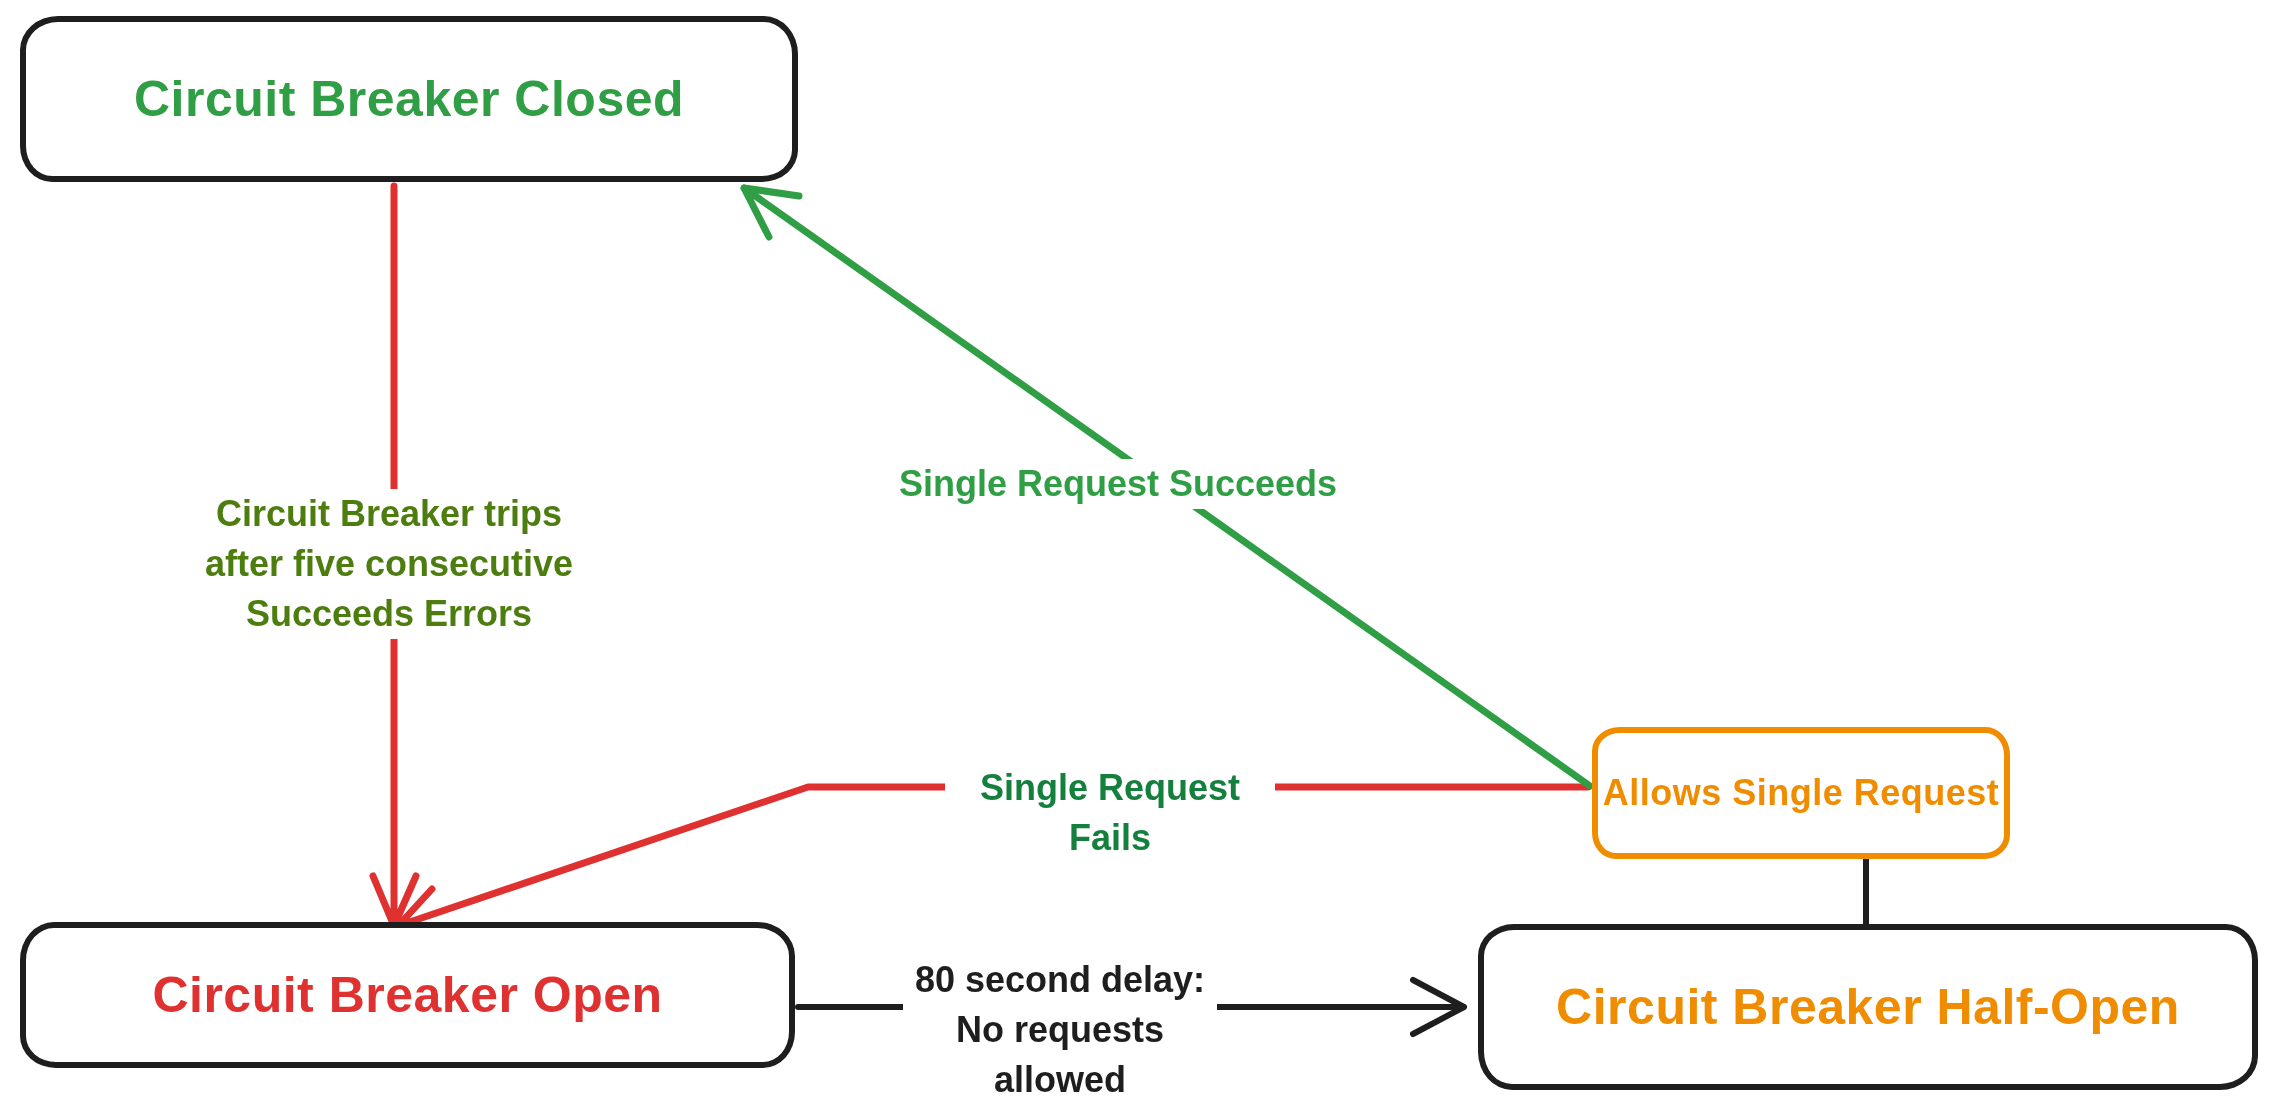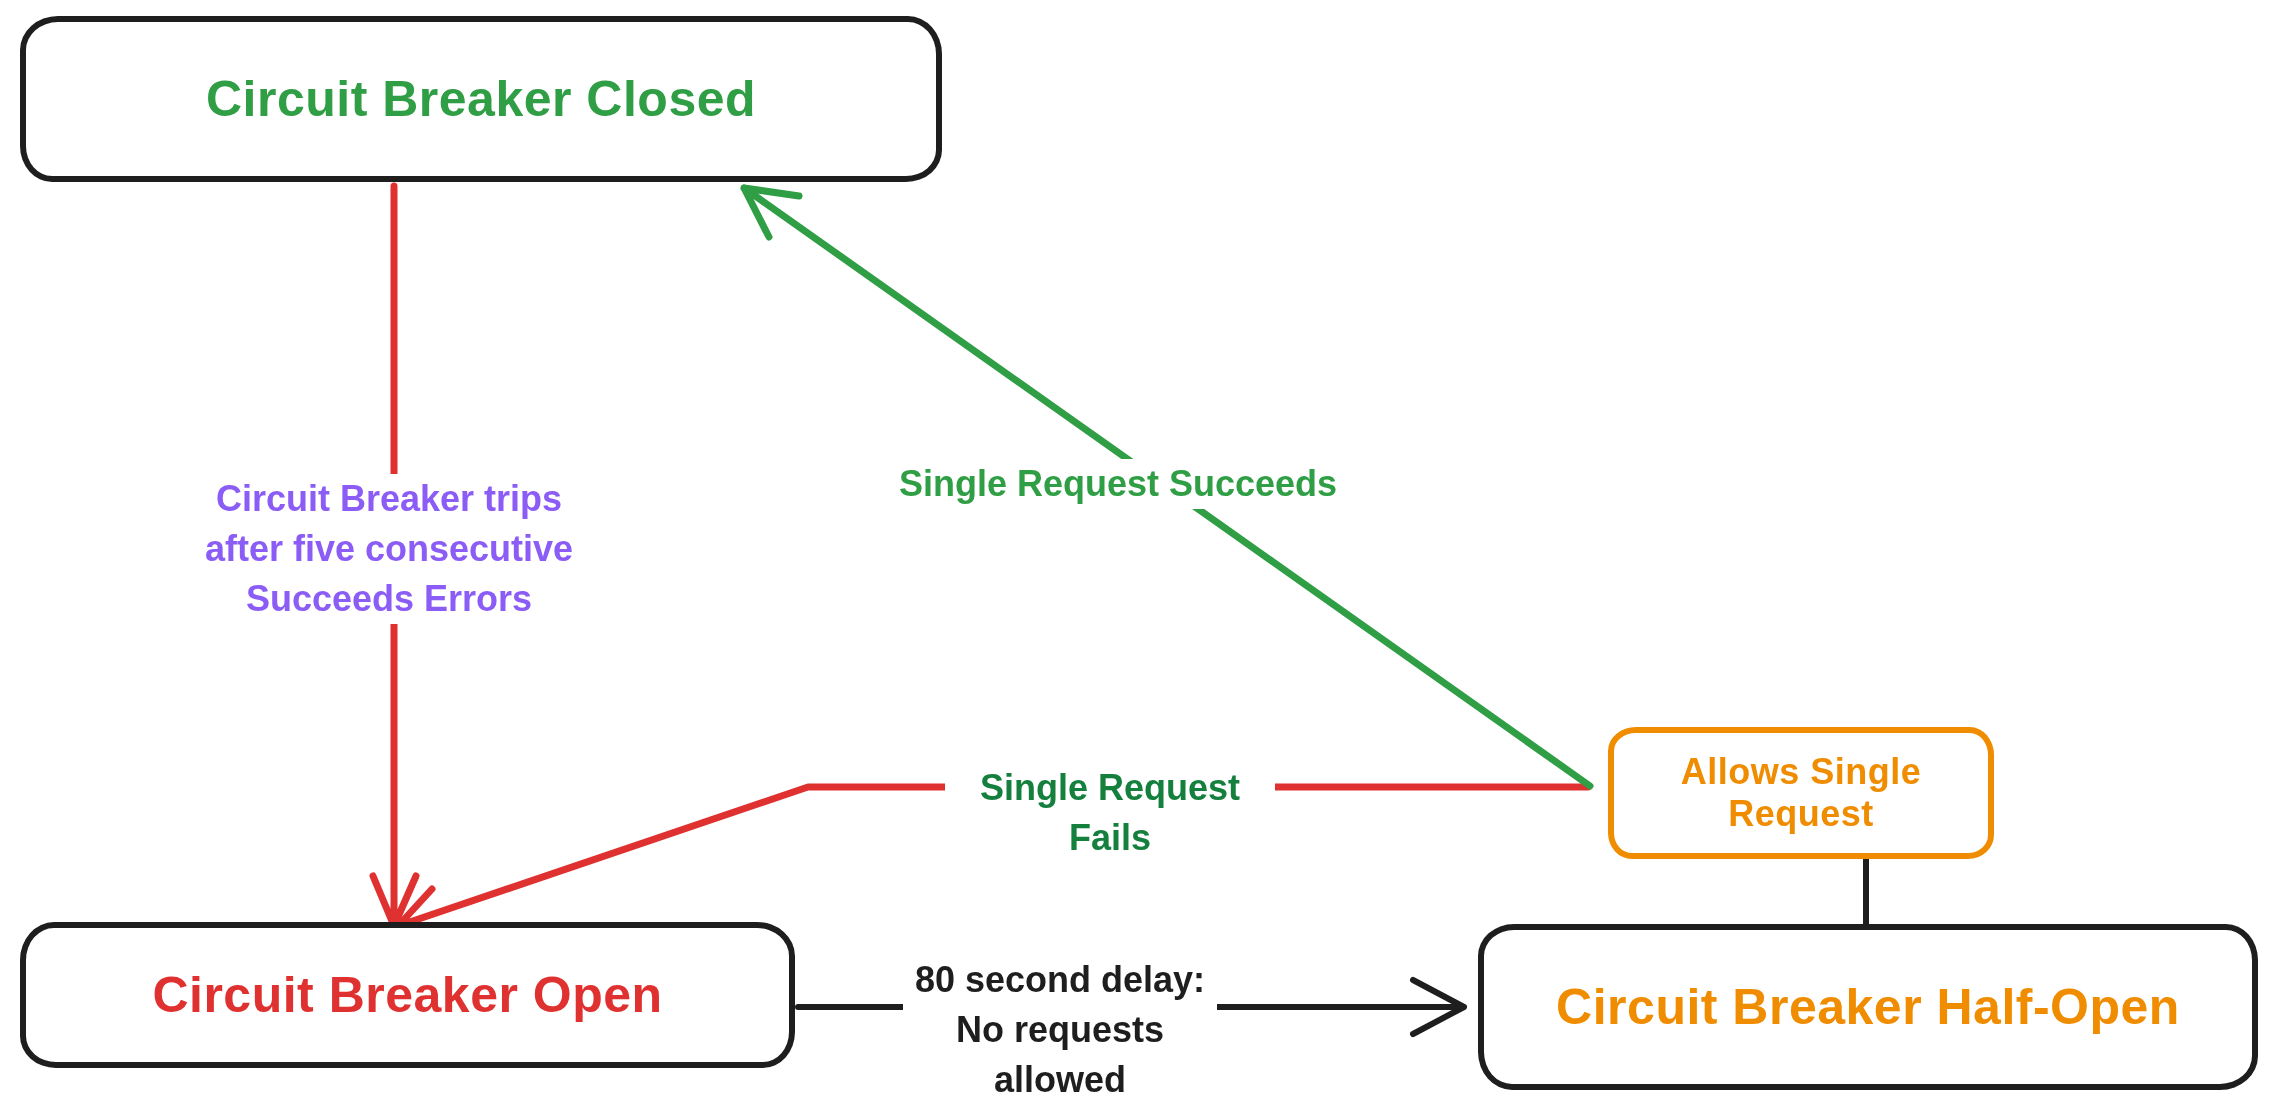--- a/index.html
+++ b/index.html
@@ -28,39 +28,38 @@
     border: 6px solid #1e1e1e;
     display: flex;
     align-items: center;
     justify-content: center;
     z-index: 2;
     font-weight: 700;
     letter-spacing: 0.5px;
     text-align: center;
   }
   #node-closed {
-    left: 20px; top: 16px; width: 922px; height: 166px;
+    left: 20px; top: 16px; width: 778px; height: 166px;
     border-radius: 38px 34px 36px 32px / 34px 38px 32px 36px;
     font-size: 50px;
   }
   #node-open {
     left: 20px; top: 922px; width: 775px; height: 146px;
     border-radius: 34px 38px 32px 36px / 38px 34px 36px 32px;
     font-size: 50px;
   }
   #node-half-open {
     left: 1478px; top: 924px; width: 780px; height: 166px;
     border-radius: 36px 32px 38px 34px / 32px 36px 34px 38px;
     font-size: 50px;
   }
   #node-allows {
-    left: 1592px; top: 727px; width: 386px; height: 132px;
+    left: 1592px; top: 727px; width: 418px; height: 132px;
     border-radius: 28px 24px 26px 24px / 24px 28px 24px 26px;
     font-size: 36px;
-    margin-left: 16px;
   }
   .edge-label {
     position: absolute;
     box-sizing: border-box;
     background: #ffffff;
     font-weight: 700;
     text-align: center;
     z-index: 3;
     font-size: 36px;
     line-height: 50px;
@@ -98,21 +97,21 @@
   </div>
 
   <div class="node" id="node-half-open" style="border-color: rgb(30, 30, 30);">
     <span style="color: rgb(240, 140, 0); text-align: right;">Circuit Breaker Half-Open</span>
   </div>
 
   <div class="node" id="node-allows" style="border-color: rgb(240, 140, 0);">
     <span style="color: rgb(240, 140, 0);">Allows Single Request</span>
   </div>
 
-  <div class="edge-label" id="label-trip" style="color: #8b5cf6;">
+  <div class="edge-label" id="label-trip" style="color: #4d7c0f; margin-top: 15px;">
     <div>Circuit Breaker trips</div>
     <div>after five consecutive</div>
     <div>Succeeds Errors</div>
   </div>
 
   <div class="edge-label" id="label-succeeds" style="color: rgb(47, 158, 68);">Single Request Succeeds</div>
 
   <div class="edge-label" id="label-fails" style="color: #15803d;">Single Request Fails</div>
 
   <div class="edge-label" id="label-delay" style="color: rgb(30, 30, 30);">

